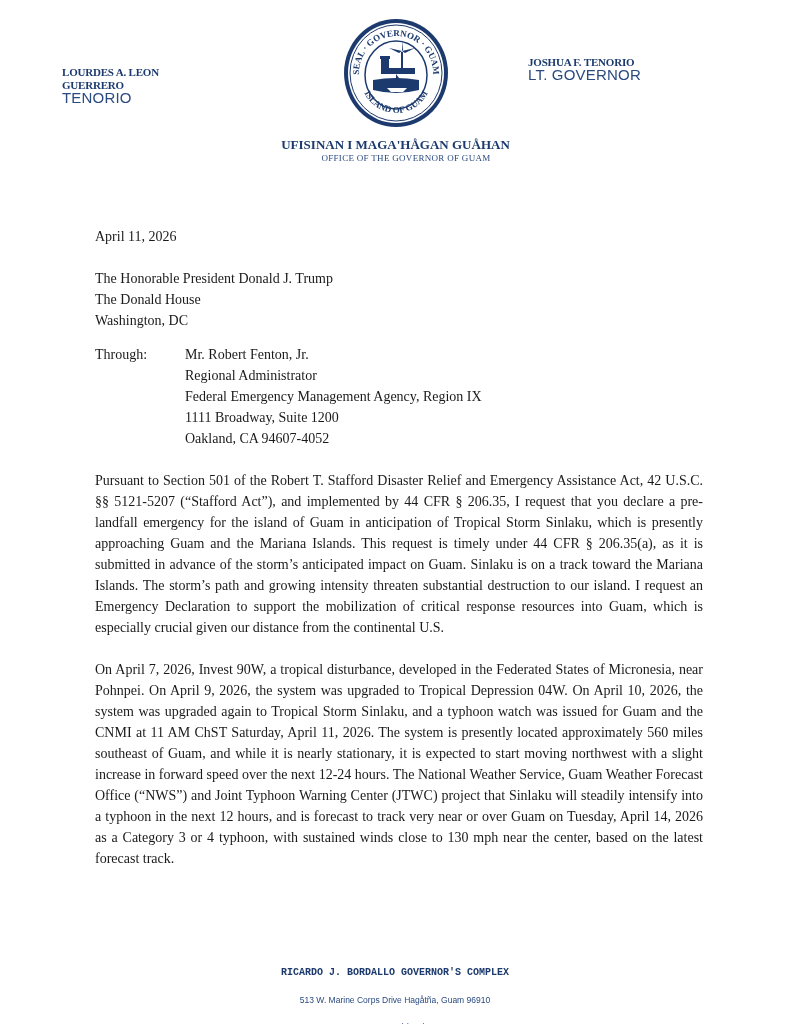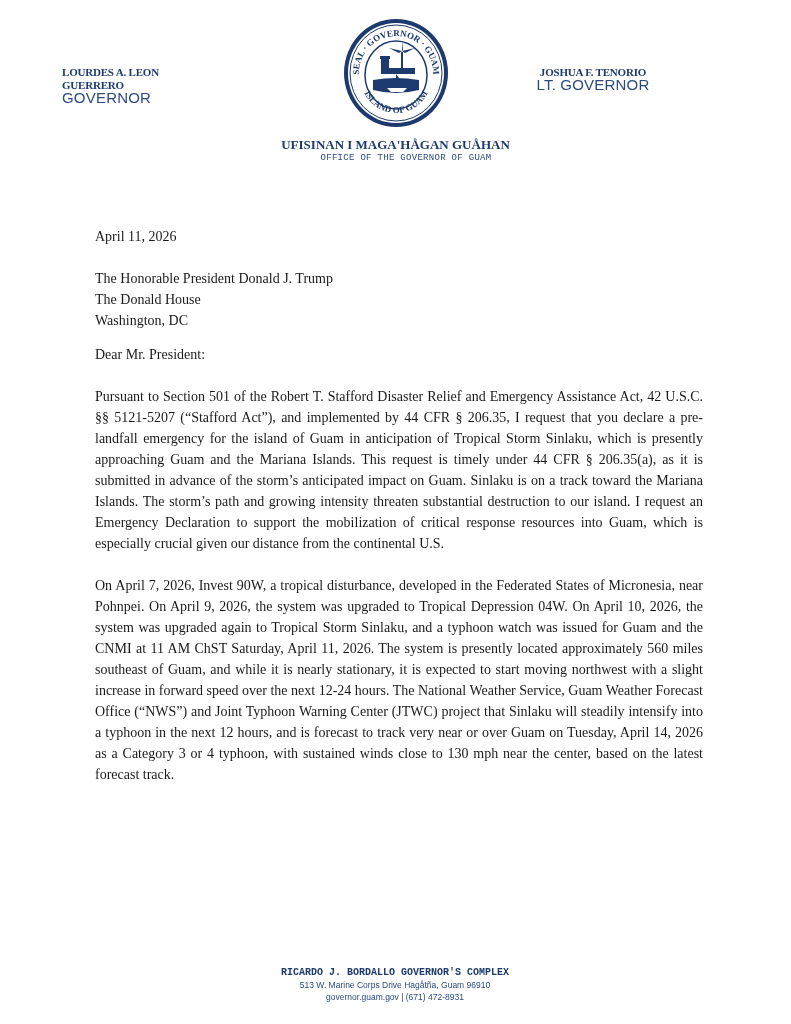--- a/index.html
+++ b/index.html
@@ -18,23 +18,23 @@
     .header-left {
       position: absolute;
       left: 62px;
       top: 66px;
       width: 150px;
       text-align: left;
     }
     .header-right {
       position: absolute;
       left: 528px;
-      top: 66px;
+      top: 56px;
       width: 130px;
-      text-align: center;
+      text-align: left;
     }
     .hname {
       font-family: "Liberation Serif", serif;
       font-weight: bold;
       font-size: 11px;
       color: #1c3a6e;
       letter-spacing: -0.2px;
       line-height: 13px;
     }
     .htitle {
@@ -59,21 +59,21 @@
       text-align: center;
     }
     .office .main {
       font-family: "Liberation Serif", serif;
       font-weight: bold;
       font-size: 13px;
       color: #1c3a6e;
       line-height: 15px;
     }
     .office .sub {
-      font-family: Liberation Mono, monospace;
+      font-family: Liberation Serif, serif;
       font-size: 9px;
       color: #2a4a80;
       line-height: 12px;
       letter-spacing: 0.3px;
       padding-left: 21px;
     }
     .letter {
       position: absolute;
       left: 95px;
       top: 226px;
@@ -107,28 +107,29 @@
       font-weight: bold;
       font-size: 10px;
       color: #1c3a6e;
       line-height: 12px;
     }
     .footer .fsub {
       font-family: "Liberation Sans", sans-serif;
       font-size: 8.5px;
       color: #2a4a80;
       line-height: 12px;
+      margin-top: 15px;
     }
   </style>
 </head>
 <body>
 
 <div class="header-left">
   <div class="hname">LOURDES A. LEON GUERRERO</div>
-  <div class="htitle">GOVERNOR</div>
+  <div class="htitle">TENORIO</div>
 </div>
 
 <svg class="seal" viewBox="0 0 110 110">
   <defs>
     <path id="arcTop" d="M 18 55 A 37 37 0 0 1 92 55"></path>
     <path id="arcBot" d="M 20 60 A 35 35 0 0 0 90 60"></path>
   </defs>
   <ellipse cx="55" cy="55" rx="52" ry="54" fill="#1c3a6e"></ellipse>
   <ellipse cx="55" cy="55" rx="48" ry="50" fill="#ffffff"></ellipse>
   <ellipse cx="55" cy="55" rx="46" ry="48" fill="none" stroke="#1c3a6e" stroke-width="1"></ellipse>
@@ -168,22 +169,31 @@
 
 <div class="letter">
   <div class="date">April 11, 2026</div>
 
   <div class="block">
     <div class="line">The Honorable President Donald J. Trump</div>
     <div class="line">The Donald House</div>
     <div class="line">Washington, DC</div>
   </div>
 
-
-  <div class="salutation">Dear Mr. President:</div>
+  <div class="through">
+    <div class="through-label">Through:</div>
+    <div>
+      <div class="line">Mr. Robert Fenton, Jr.</div>
+      <div class="line">Regional Administrator</div>
+      <div class="line">Federal Emergency Management Agency, Region IX</div>
+      <div class="line">1111 Broadway, Suite 1200</div>
+      <div class="line">Oakland, CA 94607-4052</div>
+    </div>
+  </div>
+
 
   <p class="para" style="margin-top:0">Pursuant to Section 501 of the Robert T. Stafford Disaster Relief and Emergency Assistance Act, 42 U.S.C. §§ 5121-5207 (“Stafford Act”), and implemented by 44 CFR § 206.35, I request that you declare a pre-landfall emergency for the island of Guam in anticipation of Tropical Storm Sinlaku, which is presently approaching Guam and the Mariana Islands. This request is timely under 44 CFR § 206.35(a), as it is submitted in advance of the storm’s anticipated impact on Guam. Sinlaku is on a track toward the Mariana Islands. The storm’s path and growing intensity threaten substantial destruction to our island. I request an Emergency Declaration to support the mobilization of critical response resources into Guam, which is especially crucial given our distance from the continental U.S.</p>
   <p class="para">On April 7, 2026, Invest 90W, a tropical disturbance, developed in the Federated States of Micronesia, near Pohnpei. On April 9, 2026, the system was upgraded to Tropical Depression 04W. On April 10, 2026, the system was upgraded again to Tropical Storm Sinlaku, and a typhoon watch was issued for Guam and the CNMI at 11 AM ChST Saturday, April 11, 2026. The system is presently located approximately 560 miles southeast of Guam, and while it is nearly stationary, it is expected to start moving northwest with a slight increase in forward speed over the next 12-24 hours. The National Weather Service, Guam Weather Forecast Office (“NWS”) and Joint Typhoon Warning Center (JTWC) project that Sinlaku will steadily intensify into a typhoon in the next 12 hours, and is forecast to track very near or over Guam on Tuesday, April 14, 2026 as a Category 3 or 4 typhoon, with sustained winds close to 130 mph near the center, based on the latest forecast track.</p>
 </div>
 
 <div class="footer">
   <div class="fmain">RICARDO J. BORDALLO GOVERNOR'S COMPLEX</div>
   <div class="fsub">513 W. Marine Corps Drive Hagåtña, Guam 96910</div>
   <div class="fsub">governor.guam.gov | (671) 472-8931</div>
 </div>

